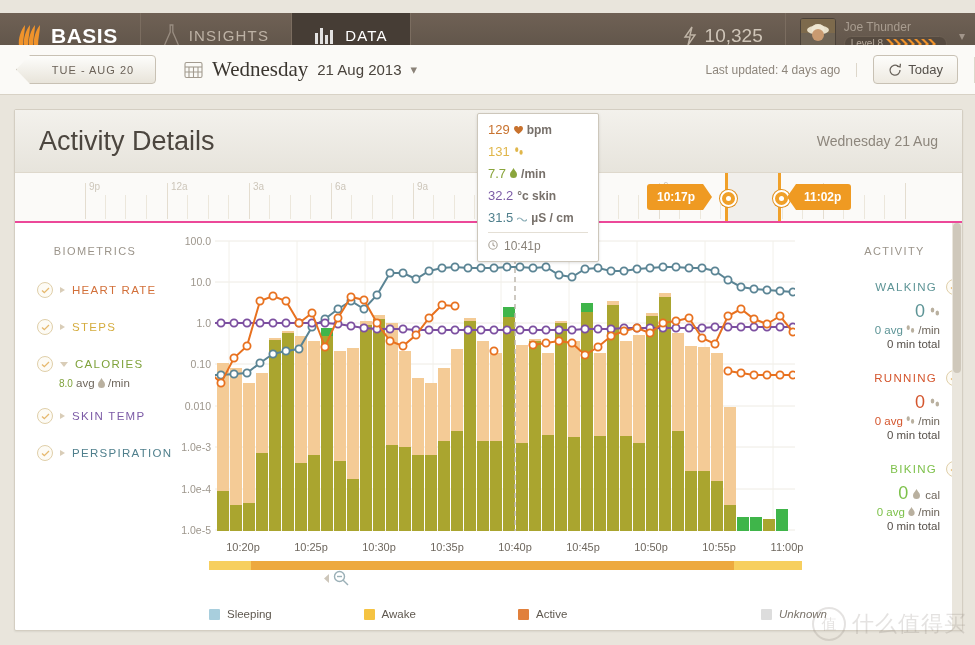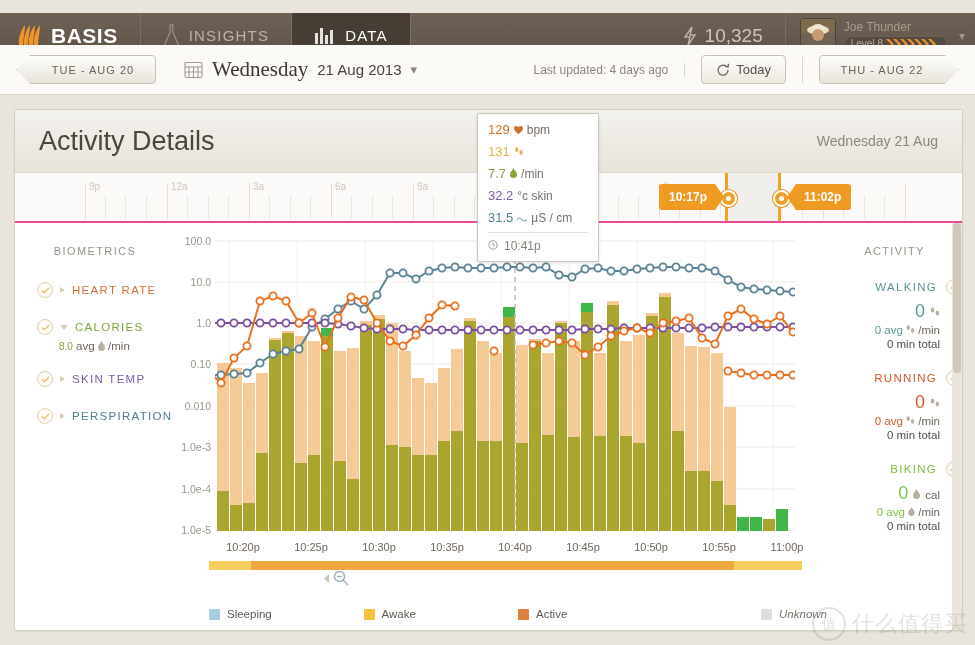--- a/index.html
+++ b/index.html
@@ -86,21 +86,21 @@
   .tslabel{position:absolute;top:8px;font-size:10px;color:#cdc6ba;}
   .tssel{position:absolute;top:0;bottom:0;background:#f1efeb;}
   .handle{position:absolute;top:0;bottom:0;width:3px;background:#f0a029;}
   .hdot{position:absolute;width:13px;height:13px;border-radius:50%;
     background:#f0a029;border:2px solid #fff;box-shadow:0 0 0 1px #e08f1c;}
   .hdot:after{content:'';position:absolute;left:4px;top:4px;width:5px;height:5px;
     border-radius:50%;background:#fff;}
   .hlabel{position:absolute;top:11px;height:26px;display:flex;align-items:center;
     background:#ef9a22;color:#fff;font-size:12px;font-weight:700;padding:0 10px;
     border-radius:3px;cursor:pointer;}
-  .hlabel.left{clip-path:polygon(0 0,calc(100% - 9px) 0,100% 50%,calc(100% - 9px) 100%,0 100%);padding-right:17px;margin-left:12px;}
+  .hlabel.left{clip-path:polygon(0 0,calc(100% - 9px) 0,100% 50%,calc(100% - 9px) 100%,0 100%);padding-right:17px;}
   .hlabel.right{clip-path:polygon(9px 0,100% 0,100% 100%,9px 100%,0 50%);padding-left:17px;}
 
   
   .cardbody{position:relative;height:409px;display:flex;}
   .leftpanel{width:160px;padding:22px 0 0 0;flex:none;}
   .rightpanel{width:135px;padding:22px 14px 0 0;flex:none;}
   .panelhead{font-size:11px;color:#9b948a;letter-spacing:1.4px;text-align:center;
     margin-bottom:22px;}
   .rightpanel .panelhead{text-align:center;}
   .bio{display:flex;align-items:center;gap:7px;padding:0 0 0 22px;height:22px;
@@ -136,21 +136,21 @@
   .scrollthumb{position:absolute;left:1px;top:0;width:8px;height:150px;
     background:#cfc8bb;border-radius:4px;}
 
   
   .tooltip{position:absolute;left:462px;top:3px;width:100px;
     background:#fff;border:1px solid #cdc7bb;border-radius:2px;
     box-shadow:0 1px 3px rgba(0,0,0,.12);padding:8px 10px 4px 10px;z-index:40;}
   .tt-row{display:flex;align-items:baseline;gap:4px;font-size:12.5px;
     margin-bottom:7px;white-space:nowrap;}
   .tt-num{font-size:13px;}
-  .tt-lbl{color:#77706a;font-size:12px;}
+  .tt-lbl{color:#77706a;font-size:12px;font-weight:bold;}
   .tt-sep{border-top:1px solid #e4dfd5;margin:2px 0 6px 0;}
   .tt-time{display:flex;align-items:flex-start;gap:6px;color:#8a837a;font-size:12px;
     padding-bottom:4px;}
 
   .watermark{position:absolute;right:8px;bottom:4px;display:flex;align-items:center;
     gap:6px;opacity:.22;pointer-events:none;}
   .wm-circle{width:30px;height:30px;border-radius:50%;border:2px solid #8a8179;
     display:flex;align-items:center;justify-content:center;color:#8a8179;
     font-size:15px;font-family:"DejaVu Sans",sans-serif;}
   .wm-text{color:#8a8179;font-size:22px;letter-spacing:1px;
@@ -267,21 +267,20 @@
     <div class="todaybtn">
       <span>
         <svg width="14" height="14" viewBox="0 0 14 14" fill="none" stroke="#6a645c" stroke-width="1.3">
           <path d="M12 7 A5 5 0 1 1 10 3.2"></path>
           <path d="M12.4 0.8 L12.1 4 L9 3.2"></path>
         </svg>
       </span>
       <span>Today</span>
     </div>
     <div class="today-spacer"></div>
-    <div class="daybtn next" style="margin-left:16px;">THU - AUG 22</div>
   </div>
 
   <div class="card">
 
     <div class="cardhead">
       <div class="cardtitle">Activity Details</div>
       <div class="carddate">Wednesday 21 Aug</div>
     </div>
 
     <div class="timestrip">
@@ -353,20 +352,29 @@
         <div class="bio">
           <span class="chk">
             <svg width="9" height="7" viewBox="0 0 9 7" fill="none" stroke="#e6b96e" stroke-width="1.3">
                 <path d="M1 3.5 L3.3 5.6 L8 1"></path>
               </svg>
           </span>
           <span class="tri"></span>
           <span class="biolabel" style="color:#d2703a;">HEART RATE</span>
         </div>
 
+        <div class="bio">
+          <span class="chk">
+            <svg width="9" height="7" viewBox="0 0 9 7" fill="none" stroke="#e6b96e" stroke-width="1.3">
+                <path d="M1 3.5 L3.3 5.6 L8 1"></path>
+              </svg>
+          </span>
+          <span class="tri"></span>
+          <span class="biolabel" style="color:#d4ac3e;">STEPS</span>
+        </div>
 
         <div class="bio" style="margin-bottom:10px;">
           <span class="chk">
             <svg width="9" height="7" viewBox="0 0 9 7" fill="none" stroke="#e6b96e" stroke-width="1.3">
                 <path d="M1 3.5 L3.3 5.6 L8 1"></path>
               </svg>
           </span>
           <span class="tri down"></span>
           <span class="biolabel" style="color:#7fa23b;">CALORIES</span>
         </div>

